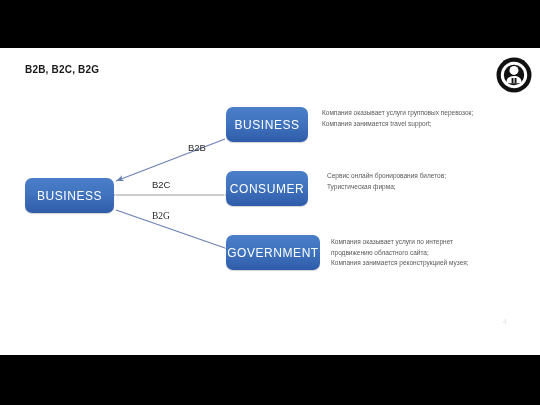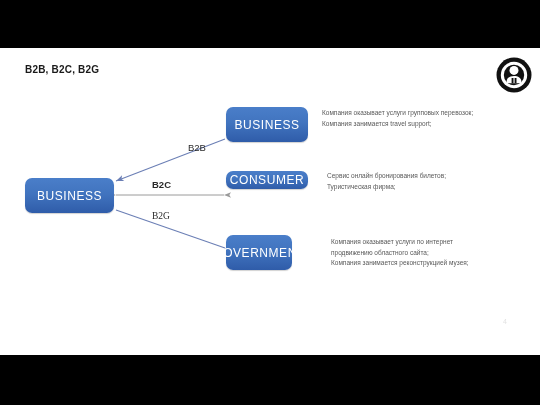--- a/index.html
+++ b/index.html
@@ -75,40 +75,40 @@
   }
   .node span {
     color: #ffffff;
     font-size: 12px;
     letter-spacing: 0.55px;
     white-space: nowrap;
   }
 
   #node-left      { left: 25px;  top: 130px; width: 89px; height: 35px; }
   #node-business  { left: 226px; top: 59px;  width: 82px; height: 35px; }
-  #node-consumer  { left: 226px; top: 123px; width: 82px; height: 18px; }
-  #node-government{ left: 226px; top: 187px; width: 66px; height: 35px; }
+  #node-consumer  { left: 226px; top: 123px; width: 82px; height: 35px; }
+  #node-government{ left: 226px; top: 187px; width: 94px; height: 35px; }
 
   
   #connectors {
     position: absolute;
     left: 0; top: 0;
     width: 540px; height: 307px;
     pointer-events: none;
   }
 
   
   .edge-label {
     position: absolute;
     font-size: 9.5px;
     color: #2a2a2a;
     white-space: nowrap;
   }
   #label-b2b { left: 152px; top: 94px; margin-left: 36px; }
-  #label-b2c { left: 152px; top: 131px; font-weight: bold; }
+  #label-b2c { left: 152px; top: 131px; }
   #label-b2g { left: 152px; top: 163px; font-family: Liberation Serif, serif; }
 
   
   .note {
     position: absolute;
     font-size: 6.5px;
     line-height: 1.62;
     color: #595959;
     white-space: pre-line;
     width: 212px;

